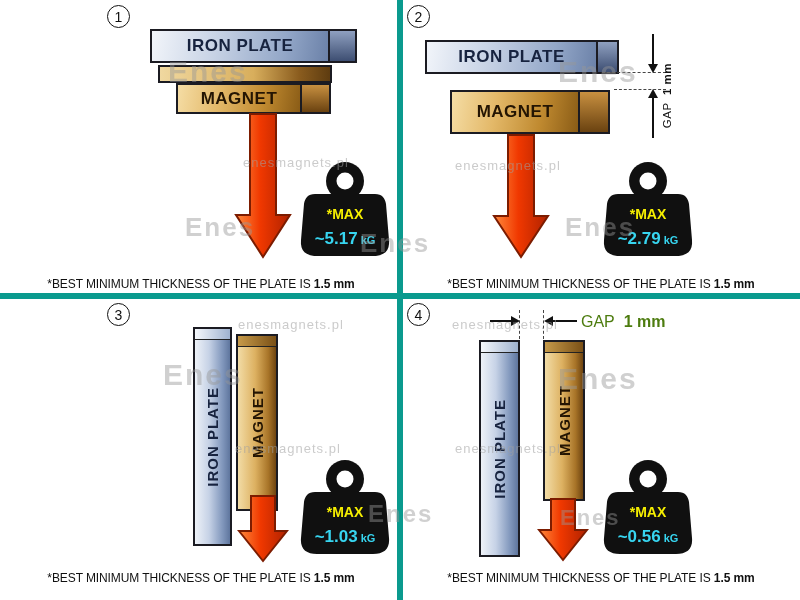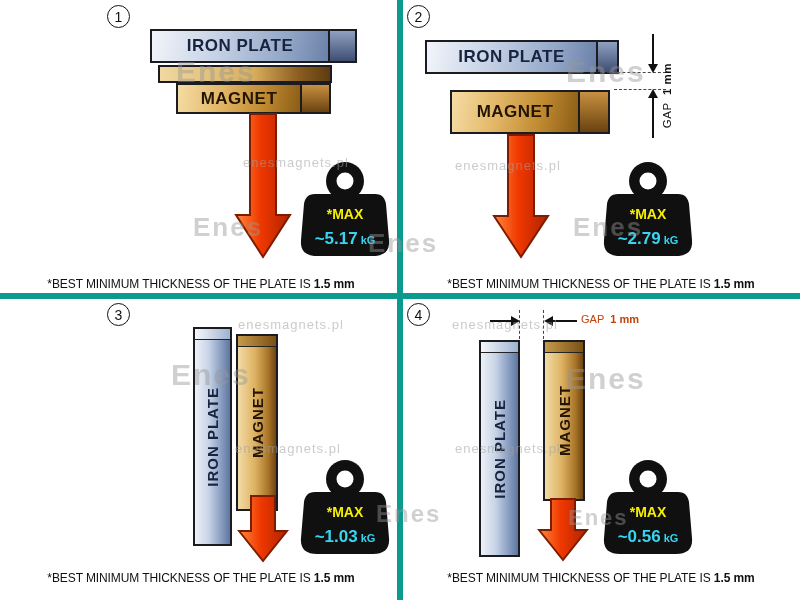--- a/index.html
+++ b/index.html
@@ -3,21 +3,21 @@
 <meta charset="utf-8">
 <style>
   html,body{margin:0;padding:0;background:#fff;}
   .canvas{position:relative;width:800px;height:600px;background:#ffffff;overflow:hidden;
           font-family:"Liberation Sans",sans-serif;}
   
   .div-v{position:absolute;left:397px;top:0;width:6px;height:600px;background:#0a9a8e;}
   .div-h{position:absolute;left:0;top:293px;width:800px;height:6px;background:#0a9a8e;}
   
   .wm{position:absolute;z-index:3;color:rgba(160,160,160,0.55);letter-spacing:1px;pointer-events:none;}
-  .wm-logo{font-weight:bold;letter-spacing:2px;color:rgba(150,150,150,0.45);margin-left:8px;}
+  .wm-logo{font-weight:bold;letter-spacing:2px;color:rgba(150,150,150,0.45);}
   
   .numcircle{position:absolute;z-index:2;width:21px;height:21px;border:1.6px solid #111;border-radius:50%;
              display:flex;align-items:center;justify-content:center;font-size:14px;color:#111;background:#fff;}
   
   .part{position:absolute;z-index:2;border:2px solid #1b1b22;box-sizing:border-box;}
   .plate-h{background:linear-gradient(100deg,#f2f5fa 0%,#c9d4e6 35%,#93a7c8 75%,#6b81a8 100%);}
   .plate-cap{background:linear-gradient(180deg,#8fa0c0,#3d4e72);border-left:none;}
   .magnet-topface{background:linear-gradient(90deg,#f0d8a0 0%,#d8ae5c 55%,#8a5c1e 82%,#5e3c10 100%);}
   .magnet-h{background:linear-gradient(100deg,#f5dda5 0%,#e3b868 35%,#c08a30 70%,#8a5c16 100%);}
   .magnet-cap{background:linear-gradient(180deg,#c89040,#6a4210);border-left:none;}
@@ -45,21 +45,21 @@
   .dim-dash-h{position:absolute;z-index:2;height:0;border-top:1px dashed #444;}
   .dim-dash-v{position:absolute;z-index:2;width:0;border-left:1px dashed #444;}
   .tri{position:absolute;z-index:2;width:0;height:0;}
   .tri-down{border-left:5px solid transparent;border-right:5px solid transparent;border-top:9px solid #111;}
   .tri-up{border-left:5px solid transparent;border-right:5px solid transparent;border-bottom:9px solid #111;}
   .tri-right{border-top:5px solid transparent;border-bottom:5px solid transparent;border-left:9px solid #111;}
   .tri-left{border-top:5px solid transparent;border-bottom:5px solid transparent;border-right:9px solid #111;}
   .vdim{position:absolute;z-index:2;display:flex;align-items:center;justify-content:center;
         font-size:11.5px;color:#111;}
   .vdim .vtext{font-weight:normal;font-size:11.5px;letter-spacing:0.5px;}
-  .gap-h-label{position:absolute;z-index:2;font-size:11px;color:#c2410c;}
+  .gap-h-label{position:absolute;z-index:2;font-size:16px;color:#4d7c0f;}
 </style>
 </head>
 <body>
 
 <div class="canvas">
 
   <svg width="0" height="0" style="position:absolute">
     <defs>
       <linearGradient id="arrowGrad" x1="0" y1="0" x2="1" y2="0">
         <stop offset="0" stop-color="#ff8a3c"></stop>

